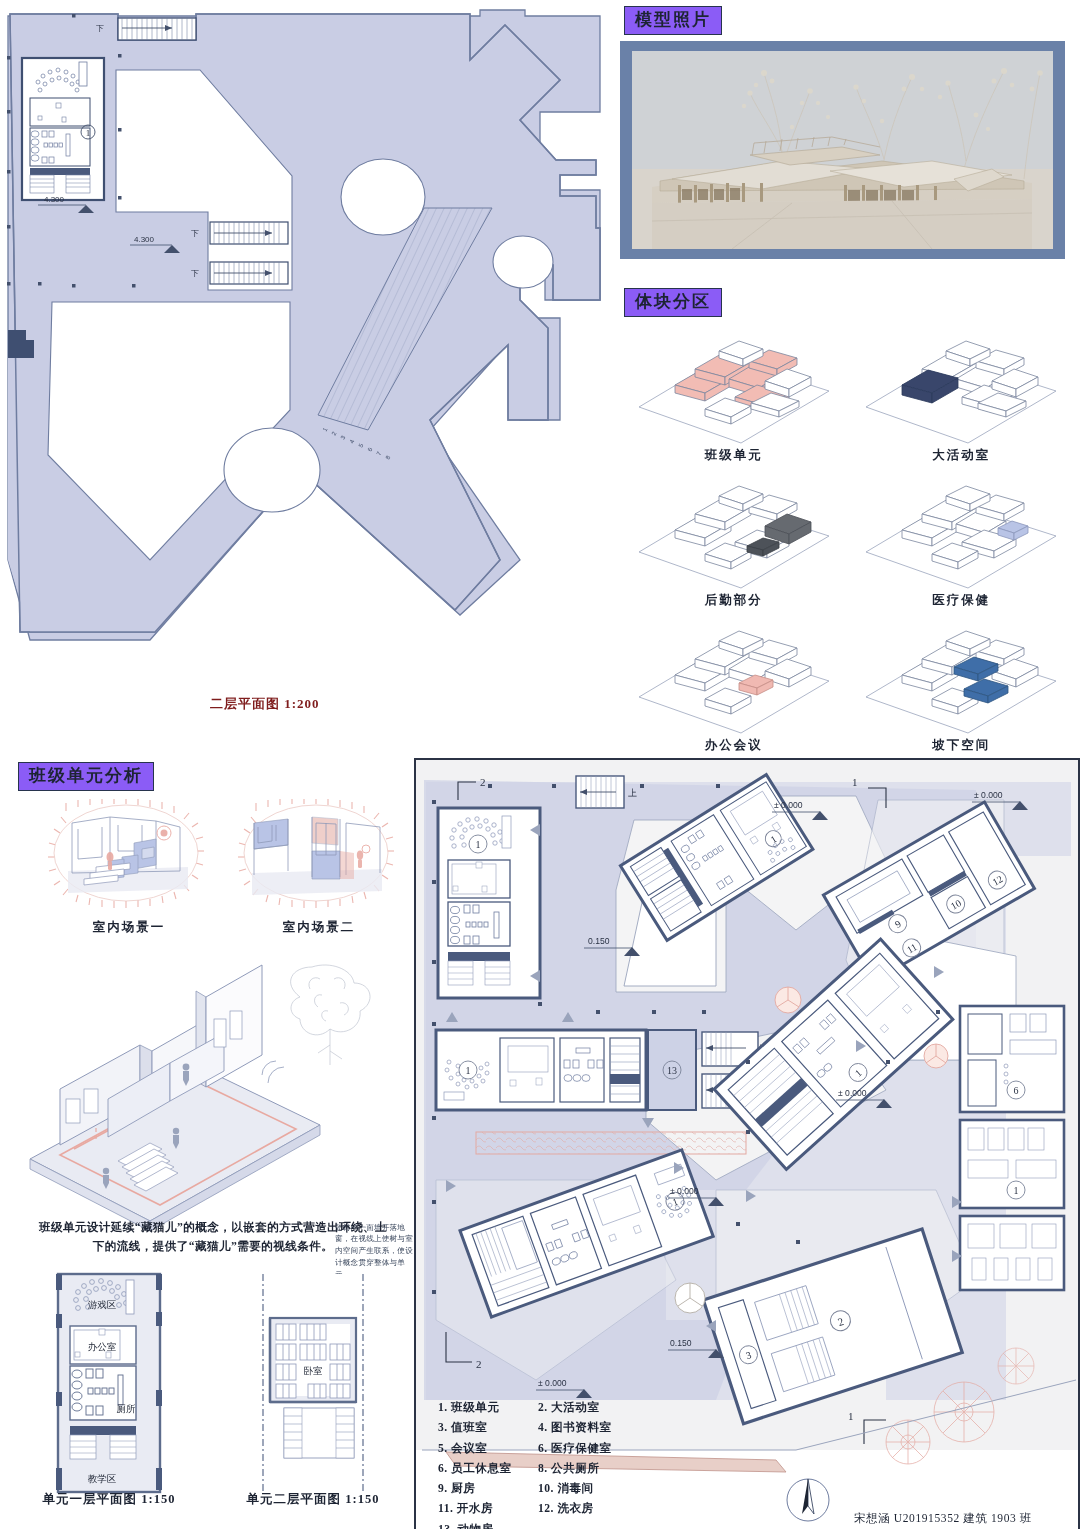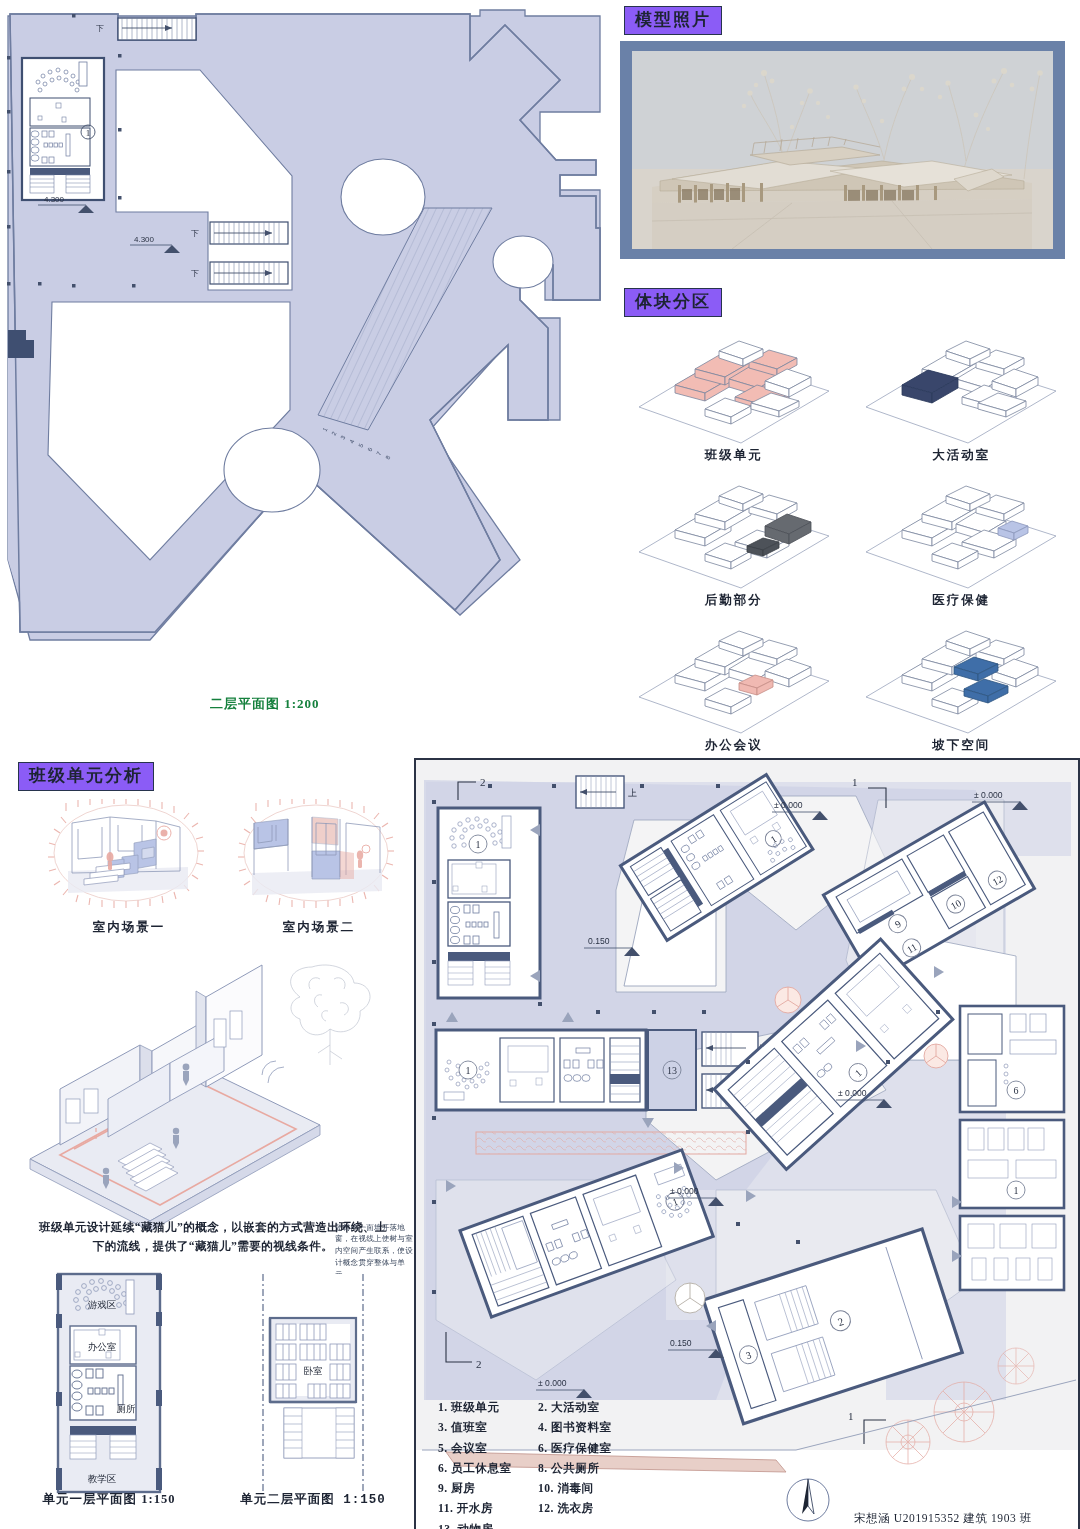--- a/index.html
+++ b/index.html
@@ -26,21 +26,21 @@
   }
 
   
   #plan2f { position: absolute; left: 0; top: 0; width: 610px; height: 742px; }
   #plan2f svg { display: block; }
   .caption {
     position: absolute;
     font-size: 13px;
     font-weight: 700;
     letter-spacing: 1px;
-    color: #15803d;
+    color: #7f1d1d;
     white-space: nowrap;
   }
 
   
   #model-photo-sec { position: absolute; left: 620px; top: 6px; width: 455px; }
   #model-photo-sec .sec-title { margin-left: 4px; }
   .photo-frame {
     margin-top: 6px;
     width: 445px; height: 218px;
     background: #6a81a8;
@@ -1008,21 +1008,21 @@
             <line x1="36" y1="176" x2="54" y2="176"></line>
           <line x1="88" y1="144" x2="106" y2="144"></line>
             <line x1="88" y1="152" x2="106" y2="152"></line>
           <line x1="88" y1="160" x2="106" y2="160"></line>
             <line x1="88" y1="168" x2="106" y2="168"></line>
             <line x1="88" y1="176" x2="106" y2="176"></line>
         </g>
         <line x1="22" y1="46" x2="22" y2="130" stroke="#5d6c8c" stroke-width="2.4"></line>
         <line x1="22" y1="130" x2="108" y2="130" stroke="#5d6c8c" stroke-width="2.4"></line>
       </svg>
-      <div class="unitplan-cap" style="left:-26px; bottom:-2px; width:182px;font-family:Liberation Mono, monospace;">单元二层平面图   1:150</div>
+      <div class="unitplan-cap" style="left:-26px; bottom:-2px; width:182px;">单元二层平面图   1:150</div>
     </div>
   </div>
 
   <div id="plan1f">
     <svg width="664" height="771" viewBox="0 0 664 771">
       <defs>
         <pattern id="stoneHatch" width="10" height="8" patternUnits="userSpaceOnUse">
           <path d="M0,4 q3,-4 6,0 q3,4 6,0" stroke="#e3a9a2" stroke-width="0.6" fill="none"></path>
         </pattern>
         <pattern id="stripeH" width="4" height="4" patternUnits="userSpaceOnUse">

